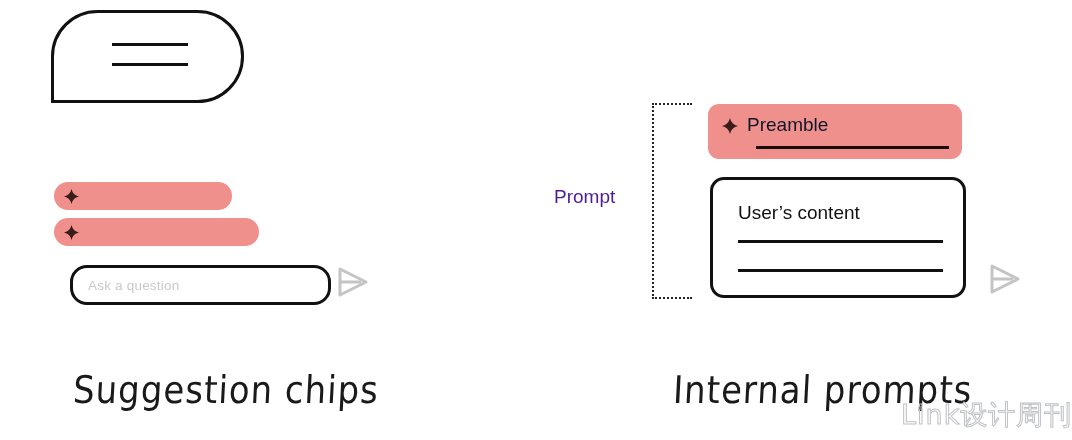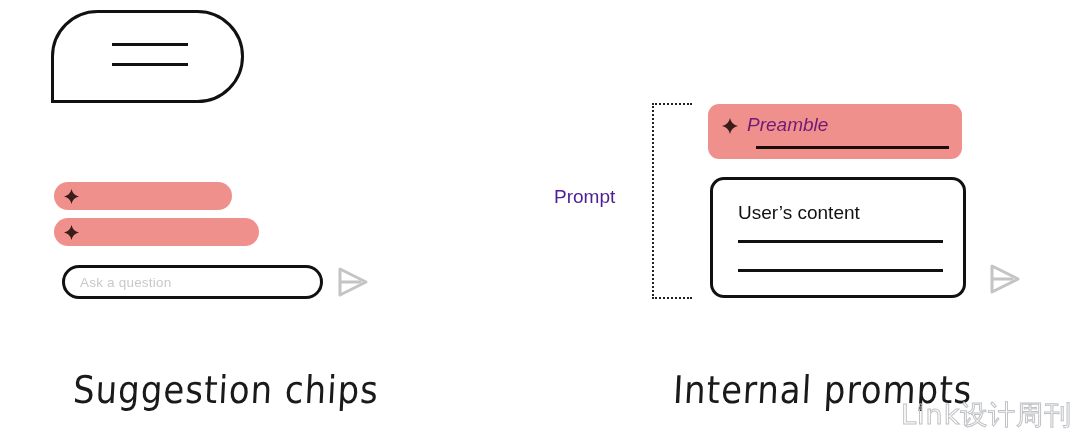--- a/index.html
+++ b/index.html
@@ -60,24 +60,24 @@
   .sparkle {
     display: inline-block;
     width: 15px;
     height: 15px;
     flex: 0 0 auto;
   }
   .sparkle svg { display: block; }
 
   .ask-box {
     position: absolute;
-    left: 62px;
+    left: 70px;
     top: 265px;
     width: 261px;
-    height: 34px;
+    height: 40px;
     box-sizing: border-box;
     border: 3px solid #111111;
     border-radius: 17px;
     background: #ffffff;
     display: flex;
     align-items: center;
     padding-left: 15px;
   }
   .ask-placeholder {
     font-size: 13.5px;
@@ -145,23 +145,22 @@
   .preamble-row {
     position: absolute;
     left: 14px;
     top: 10px;
     display: flex;
     align-items: center;
     gap: 10px;
   }
   .preamble-text {
     font-size: 19px;
-    color: #701a75;
-    white-space: nowrap;
-    font-style: italic;
+    color: #0f172a;
+    white-space: nowrap;
   }
   .preamble-rule {
     position: absolute;
     left: 48px;
     top: 42px;
     width: 193px;
     height: 3px;
     background: #1b0d0d;
   }
 

